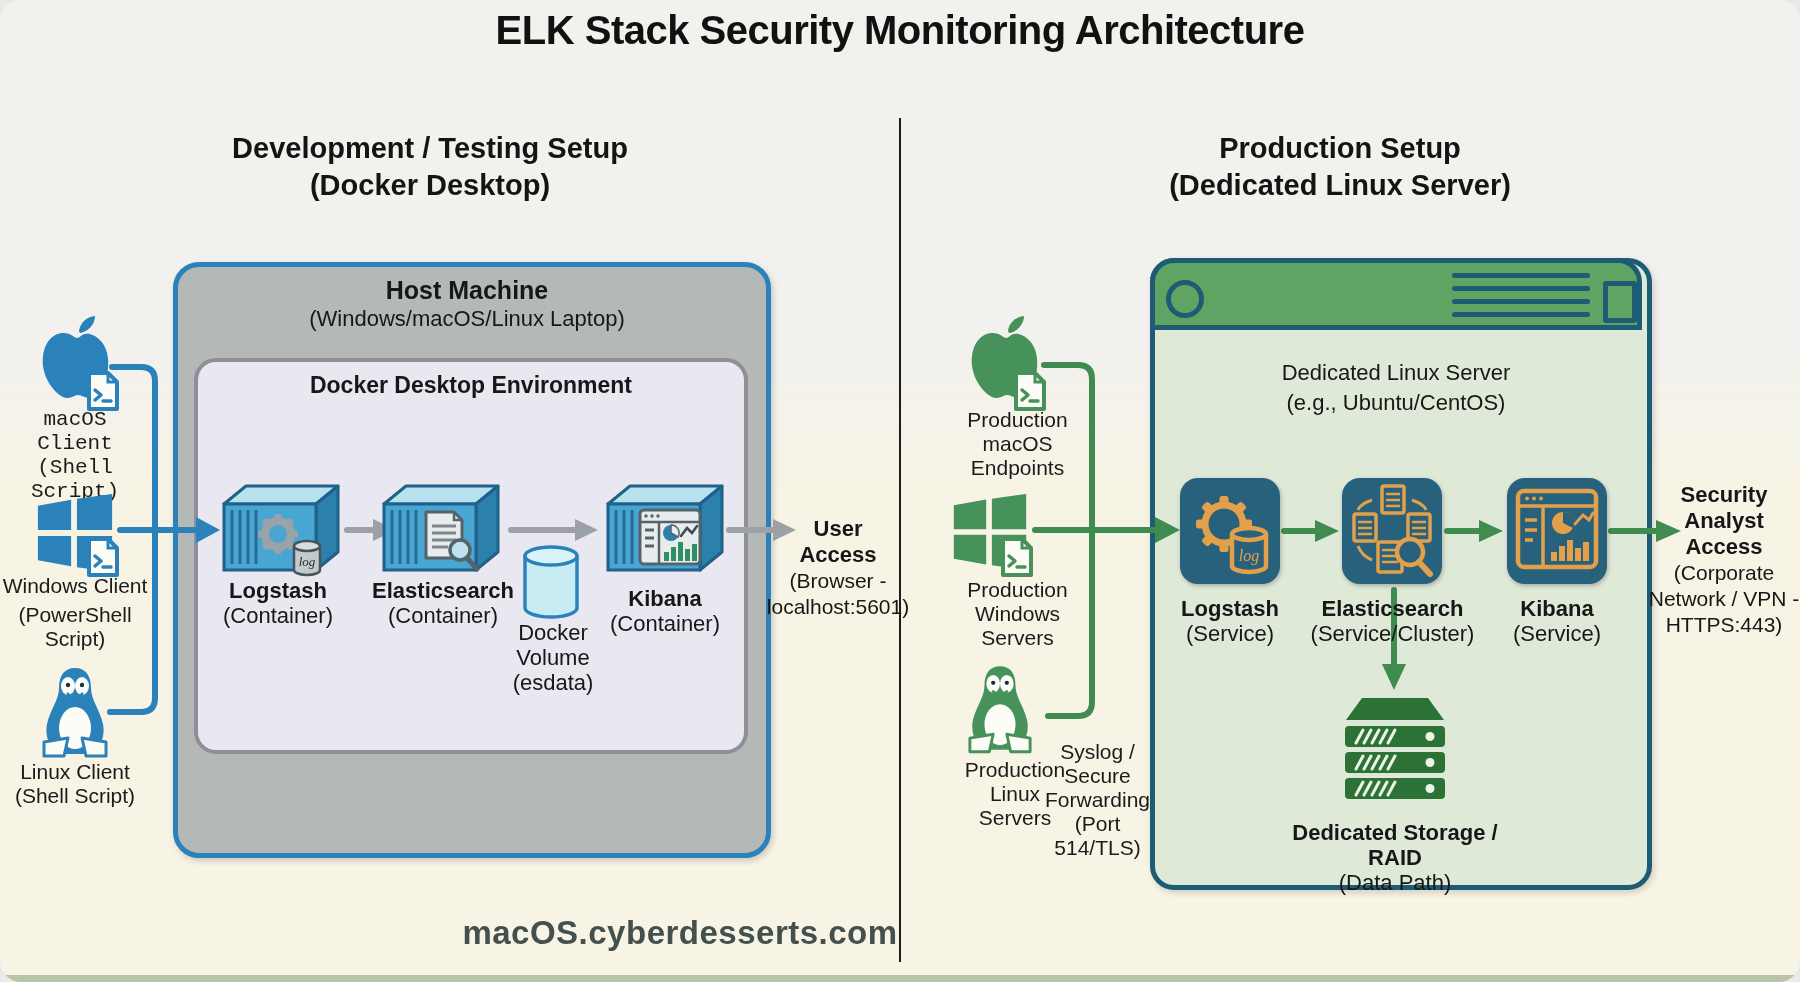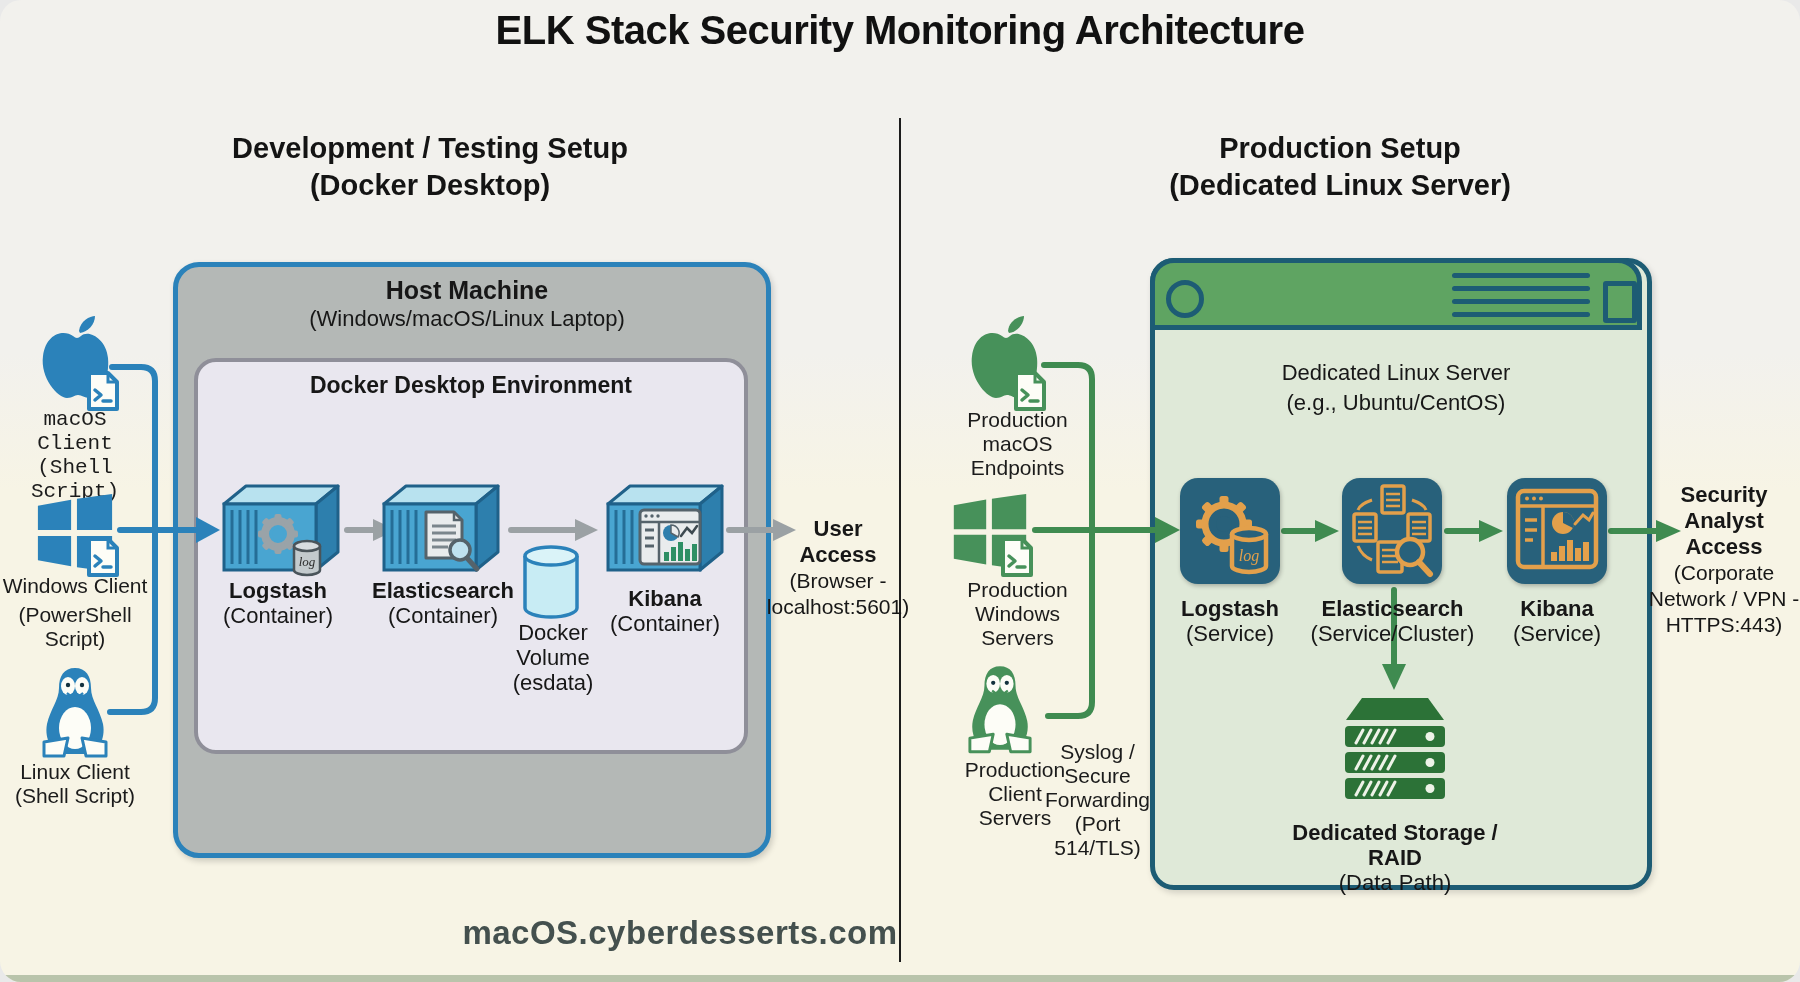--- a/index.html
+++ b/index.html
@@ -322,21 +322,21 @@
     <ellipse cx="35" cy="62" rx="16" ry="21" fill="#fdfdf7"></ellipse>
     <ellipse cx="28" cy="20" rx="7" ry="9" fill="#fdfdf7"></ellipse>
     <ellipse cx="42" cy="20" rx="7" ry="9" fill="#fdfdf7"></ellipse>
     <circle cx="28" cy="19" r="2.2" fill="#14323f"></circle>
     <circle cx="42" cy="19" r="2.2" fill="#14323f"></circle>
     <path d="M27,27 Q35,36 43,27 Q39,31 35,30 Q31,31 27,27 Z" fill="#fdfdf7" stroke="#47915a" stroke-width="2"></path>
     <path d="M4,76 L28,72 L24,90 L4,90 Z" fill="#fdfdf7" stroke="#47915a" stroke-width="3" stroke-linejoin="round"></path>
     <path d="M66,76 L42,72 L46,90 L66,90 Z" fill="#fdfdf7" stroke="#47915a" stroke-width="3" stroke-linejoin="round"></path>
   </svg>
   <div class="abs ctr client-label" style="left:955px;top:758px;width:120px;">
-    <div>Production Client Servers</div>
+    <div>Production Linux Servers</div>
   </div>
 
   <div class="abs ctr client-label" style="left:1035px;top:740px;width:125px;">Syslog / Secure Forwarding (Port 514/TLS)</div>
 
   <div class="abs tile" style="left:1180px;top:478px;"></div>
   <svg class="abs" style="left:1180px;top:478px;" width="100" height="106" viewBox="0 0 100 106">
     <g>
       <circle cx="44" cy="46" r="19" fill="none" stroke="#e3a04b" stroke-width="7"></circle>
       <g fill="#e3a04b">
         <rect x="39.5" y="18" width="9" height="11" rx="2.5"></rect>

